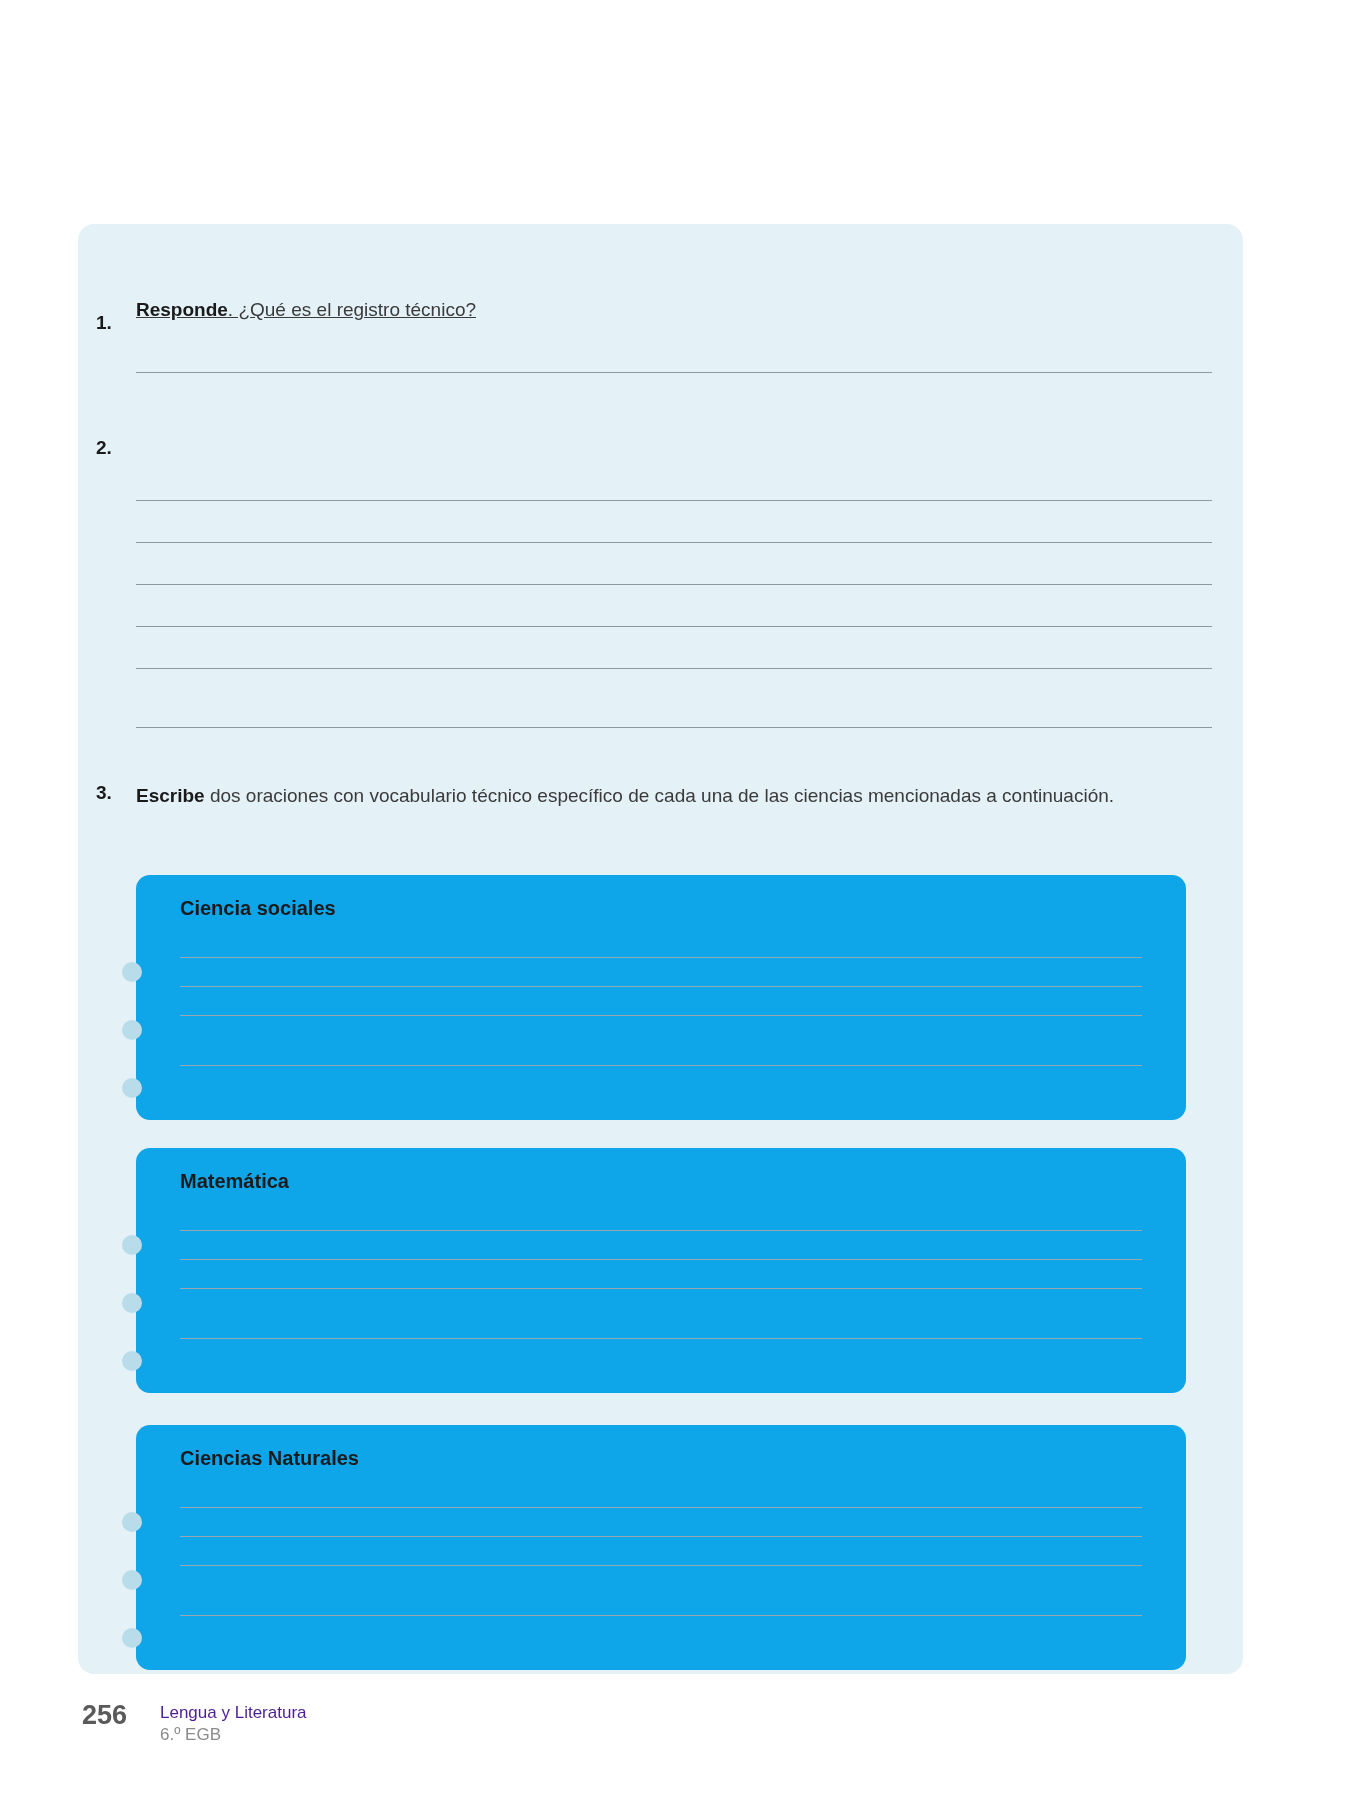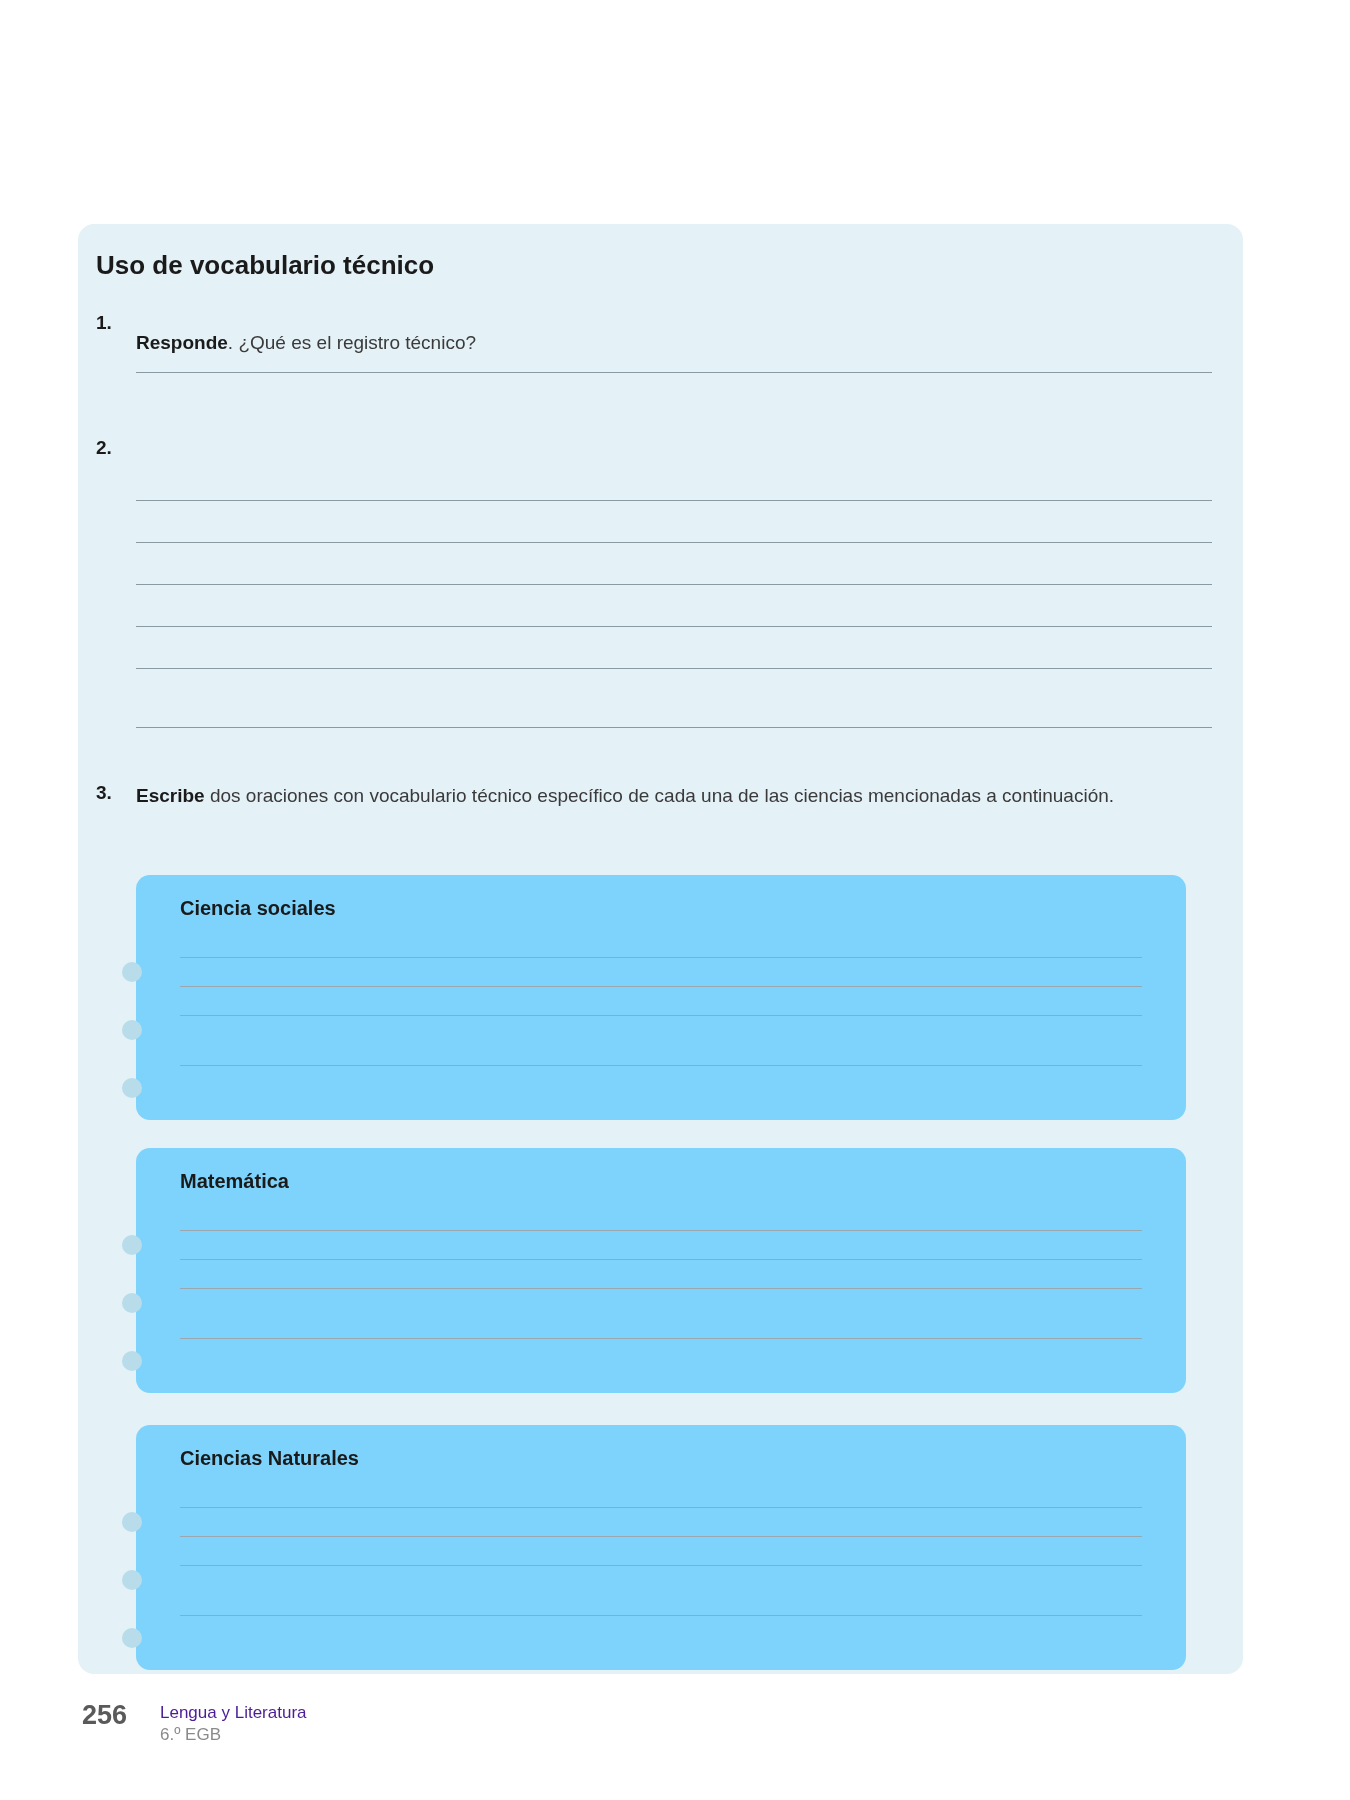--- a/index.html
+++ b/index.html
@@ -123,21 +123,21 @@
 
   .rule {
     position: absolute;
     height: 1px;
     background: #8a9aa3;
   }
 
   
   .card {
     position: absolute;
-    background: #7dd3fc;
+    background: #0ea5e9;
     border-radius: 14px;
     left: 136px;
     width: 1050px;
   }
   .card-title {
     position: absolute;
     left: 44px;
     top: 22px;
     font-size: 20px;
     font-weight: bold;
@@ -184,24 +184,23 @@
   }
 </style>
 </head>
 <body>
 
 <div class="page">
 
 
   <div class="panel"></div>
 
-  <div class="panel-title">Uso de vocabulario técnico</div>
 
   <div class="item-num" style="left:96px; top:312px;">1.</div>
-  <div class="item-text" style="left:136px; top:329px; width:1040px;">
+  <div class="item-text" style="left:136px; top:296px; width:1040px;text-decoration:underline;">
     <b>Responde</b><span>. ¿Qué es el registro técnico?</span>
   </div>
   <div class="rule" style="left:136px; top:372px; width:1076px;"></div>
 
   <div class="item-num" style="left:96px; top:437px;">2.</div>
   <div class="rule" style="left:136px; top:500px; width:1076px;"></div>
   <div class="rule" style="left:136px; top:542px; width:1076px;"></div>
   <div class="rule" style="left:136px; top:584px; width:1076px;"></div>
   <div class="rule" style="left:136px; top:626px; width:1076px;"></div>
   <div class="rule" style="left:136px; top:668px; width:1076px;"></div>

